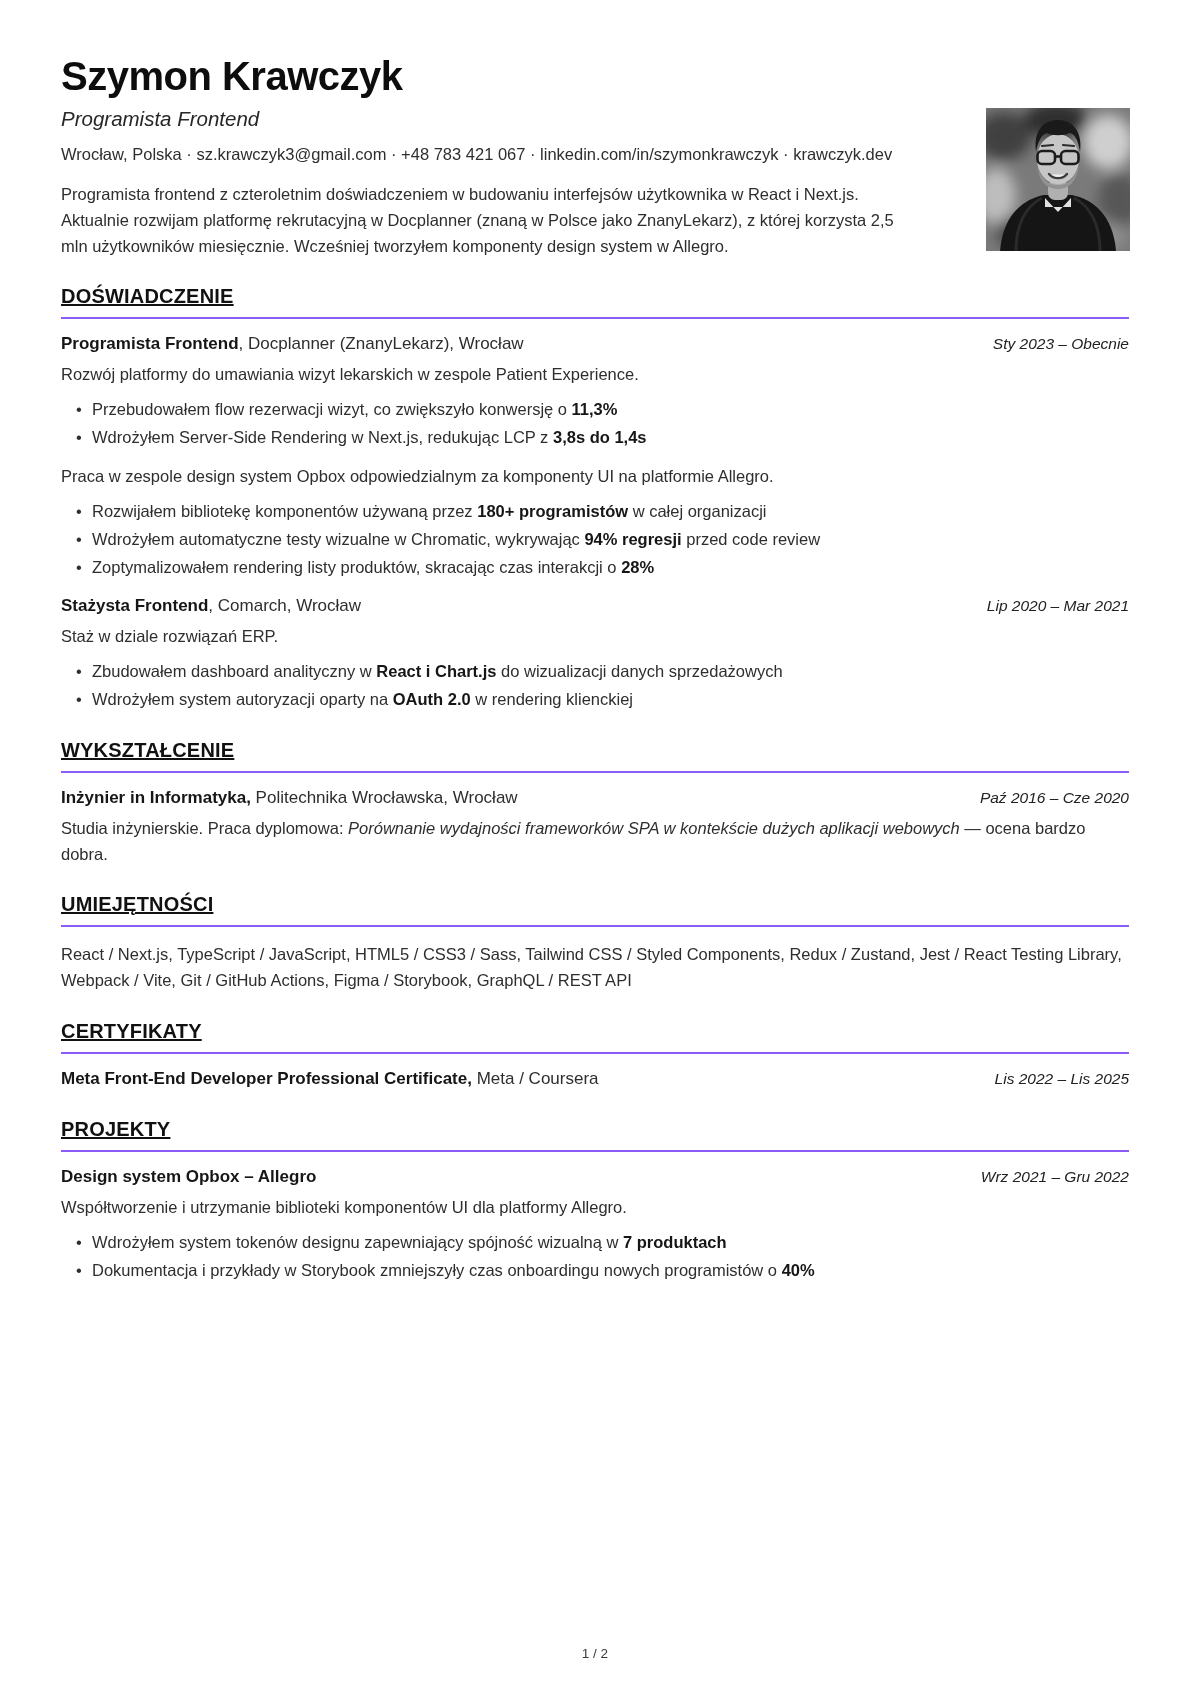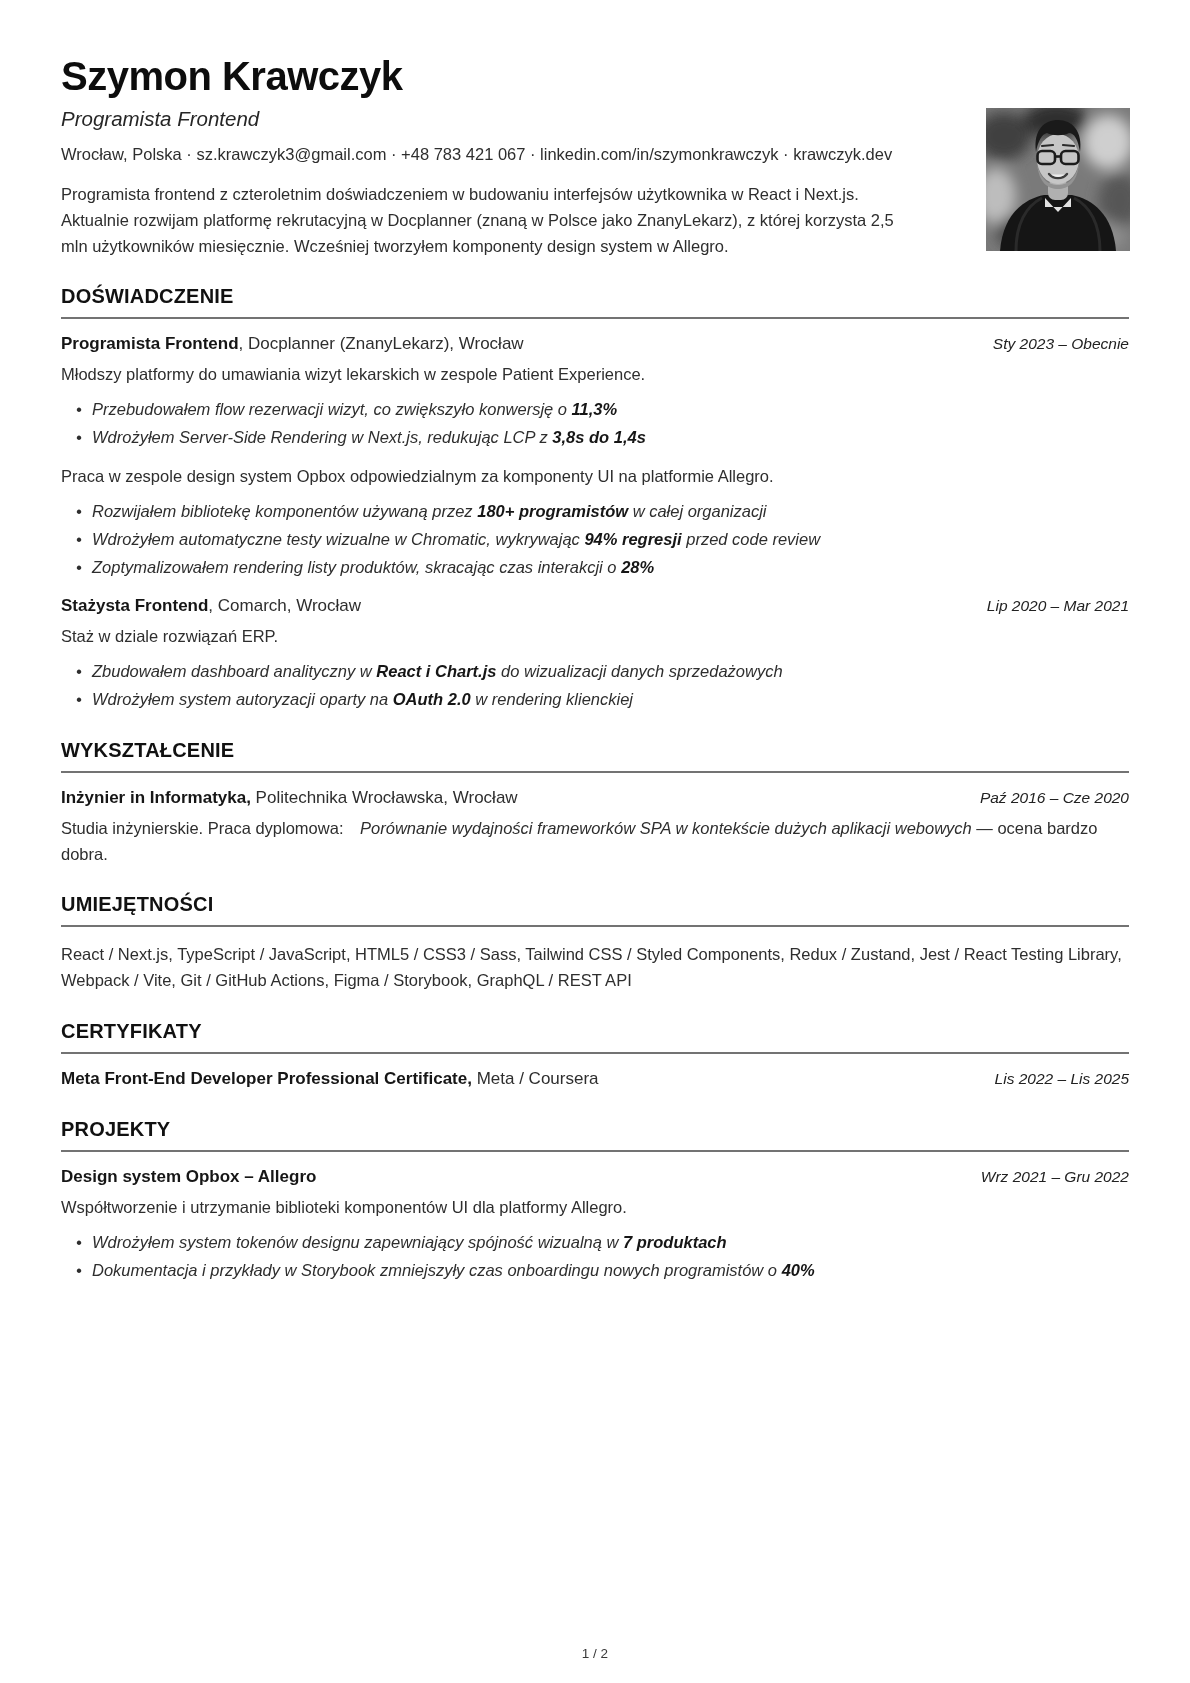--- a/index.html
+++ b/index.html
@@ -56,21 +56,22 @@
   
   section { margin-top: 24px; }
   .section-title {
     margin: 0 0 12px 0;
     font-size: 20px;
     font-weight: 700;
     letter-spacing: 0.2px;
     line-height: 26px;
     color: #111111;
     padding-bottom: 8px;
-    border-bottom: 2px solid #737373;
+    border-bottom: 2px solid #8b5cf6;
+    text-decoration: underline;
   }
   .section-paragraph {
     margin: 14px 0 0 0;
     font-size: 16.5px;
     line-height: 1.6;
     color: #2e2e2e;
   }
   .entry { margin-top: 2px; }
   .entry + .entry { margin-top: 12px; }
   .entry-header {
@@ -100,31 +101,30 @@
     list-style: none;
     margin: 8px 0 0 0;
     padding: 0;
   }
   .entry-bullets li {
     position: relative;
     padding-left: 31px;
     font-size: 16.5px;
     line-height: 28px;
     color: #2e2e2e;
-    font-style: italic;
   }
   .entry-bullets li::before {
     content: "•";
     position: absolute;
     left: 15px;
     top: 0;
     color: #2e2e2e;
   }
   .seg-b { font-weight: 700; color: #161616; }
-  .seg-i { font-style: italic; margin-left: 12px; }
+  .seg-i { font-style: italic; }
   
   .footer {
     position: absolute;
     left: 0;
     bottom: 22px;
     width: 100%;
     text-align: center;
     font-size: 13.5px;
     color: #3a3a3a;
   }
@@ -184,21 +184,21 @@
   </header>
 
   <main>
       <section>
         <h2 class="section-title">DOŚWIADCZENIE</h2>
         <div class="entry">
           <div class="entry-header">
             <span class="entry-title"><span class="t-bold">Programista Frontend</span><span>, Docplanner (ZnanyLekarz), Wrocław</span></span>
             <span class="entry-date">Sty 2023 – Obecnie</span>
           </div>
-          <p class="entry-desc"><span>Młodszy platformy do umawiania wizyt lekarskich w zespole Patient Experience.</span></p>
+          <p class="entry-desc"><span>Rozwój platformy do umawiania wizyt lekarskich w zespole Patient Experience.</span></p>
           <ul class="entry-bullets">
             <li><span>Przebudowałem flow rezerwacji wizyt, co zwiększyło konwersję o </span><span class="seg-b">11,3%</span></li>
             <li><span>Wdrożyłem Server-Side Rendering w Next.js, redukując LCP z </span><span class="seg-b">3,8s do 1,4s</span></li>
           </ul>
         </div>
         <div class="entry">
           <p class="entry-desc"><span>Praca w zespole design system Opbox odpowiedzialnym za komponenty UI na platformie Allegro.</span></p>
           <ul class="entry-bullets">
             <li><span>Rozwijałem bibliotekę komponentów używaną przez </span><span class="seg-b">180+ programistów</span><span> w całej organizacji</span></li>
             <li><span>Wdrożyłem automatyczne testy wizualne w Chromatic, wykrywając </span><span class="seg-b">94% regresji</span><span> przed code review</span></li>

